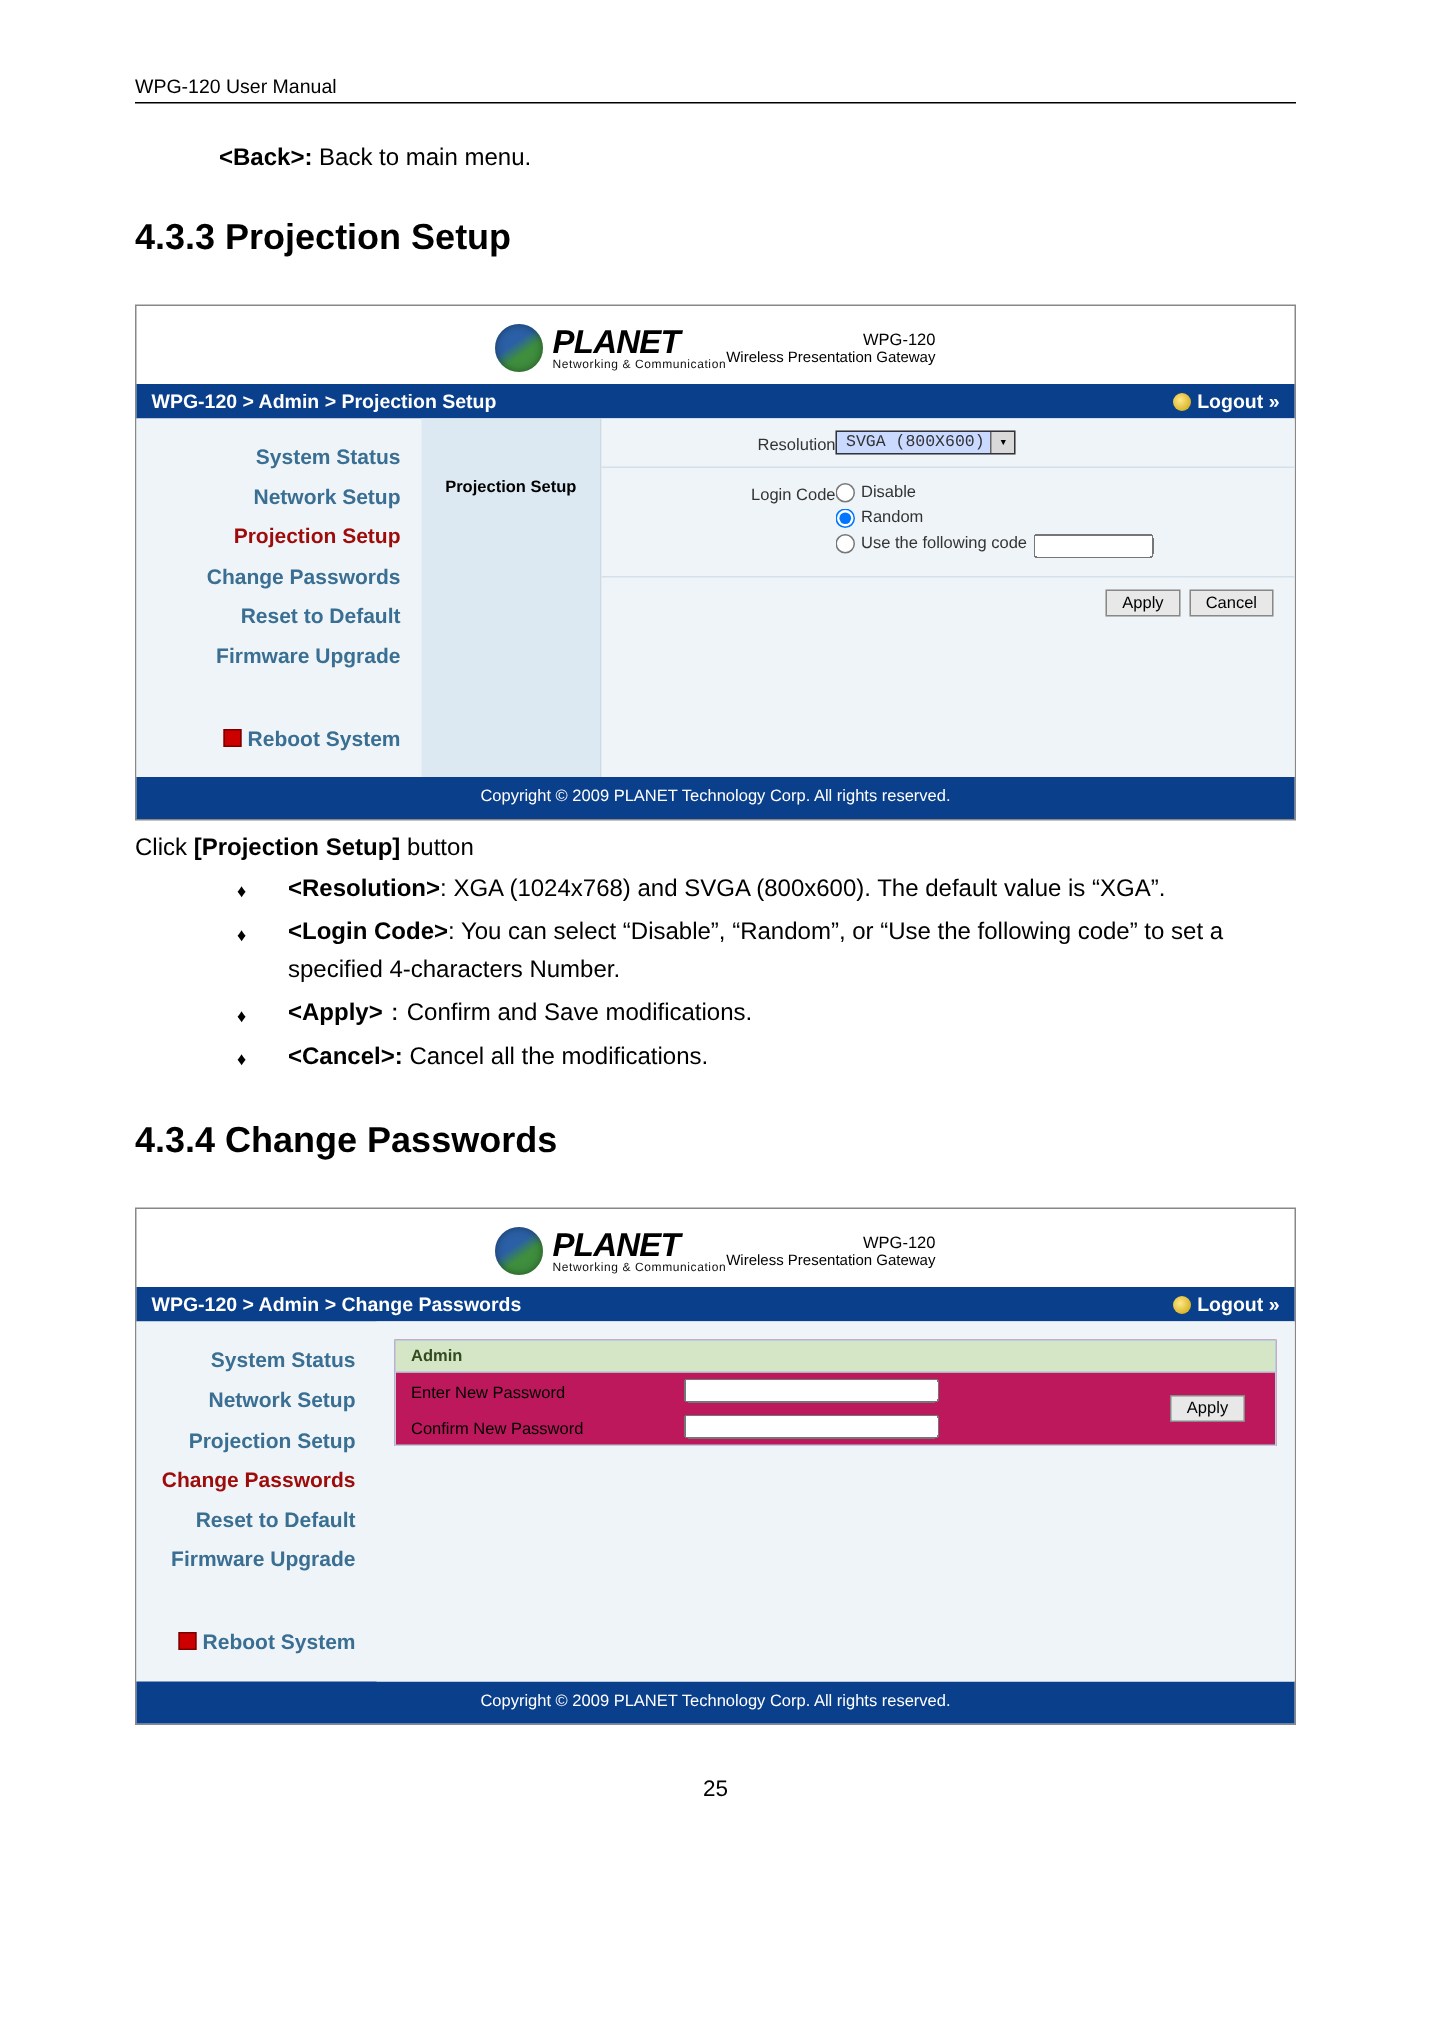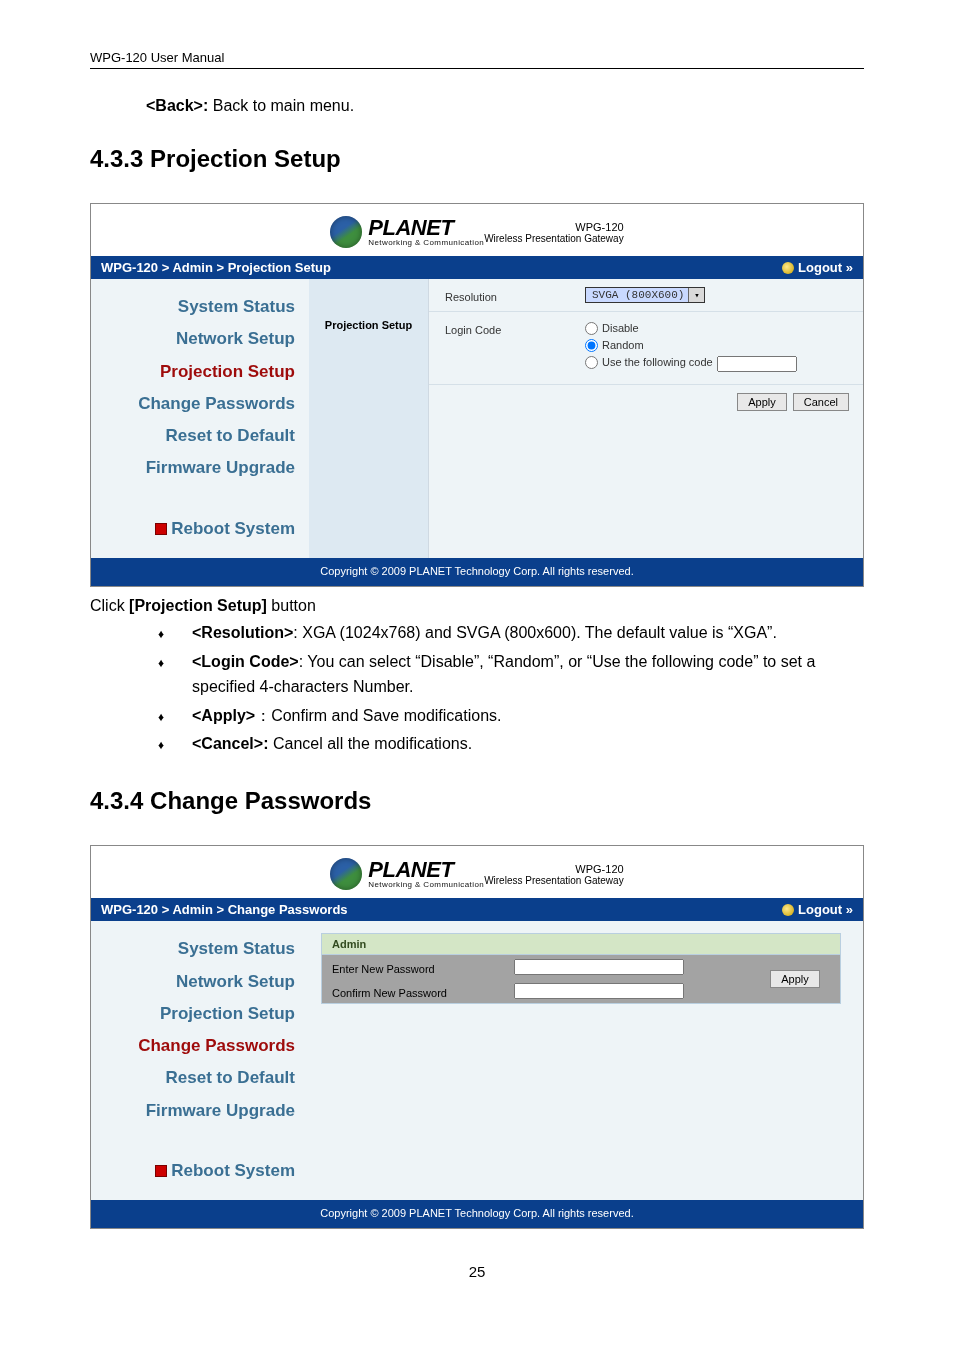--- a/index.html
+++ b/index.html
@@ -50,35 +50,35 @@
     display: flex; justify-content: space-between; align-items: center;
     background: #0a3f8c; color: #fff;
     padding: 4px 10px; font-size: 13px; font-weight: 700;
   }
   .logout { display: flex; align-items: center; gap: 4px; color: #fff; font-weight: 700; }
   .logout .keyicon {
     width: 12px; height: 12px; border-radius: 50%;
     background: radial-gradient(circle at 40% 40%, #ffe88a, #c9a100);
   }
   .panel-body { display: flex; align-items: stretch; background: #eef4f7; min-height: 180px; }
-  .sidebar { width: 218px; padding: 12px 14px; text-align: right; font-size: 17px; line-height: 1.9; font-weight: 700; }
+  .sidebar { width: 190px; padding: 12px 14px; text-align: right; font-size: 14px; line-height: 1.9; font-weight: 700; }
   .sidebar .navitem { color: #3a6f93; display: block; cursor: pointer; }
   .sidebar .navitem.active { color: #9e0b0b; }
   .sidebar .reboot { margin-top: 28px; display: inline-flex; align-items: center; gap: 4px; justify-content: space-between; }
   .sidebar .reboot-icon {
     width: 12px; height: 12px; background: #c00; border:1px solid #7a0000; display:inline-block;
   }
   .label-col {
     width: 120px; background: #dde9f2; padding-top: 40px; text-align: center;
     font-weight: 700; font-size: 11px; color: #000;
     border-right: 1px solid #cfd9e2;
   }
   .form-col { flex: 1; background: #eef4f7; padding: 0; }
   .form-row { display:flex; align-items:flex-start; padding: 8px 16px; font-size: 11px; color:#333; border-bottom:1px solid #d5e0e8; }
-  .form-row .rlabel { width: 140px; padding-top: 4px; }
+  .form-row .rlabel { width: 140px; padding-top: 4px; text-align: right; }
   .form-row .rinput { flex: 1; }
   .fauxselect {
     display:inline-block; background:#c9d9ff; border:1px solid #333; padding:1px 6px;
     font-family: "Courier New", monospace; font-size:11px; position:relative; padding-right:20px;
   }
   .fauxselect .caret {
     position:absolute; right:0; top:0; bottom:0; width:16px; background:#d9d9d9;
     border-left:1px solid #666; display:flex; align-items:center; justify-content:center;
     font-size:9px; color:#000;
   }
@@ -87,21 +87,21 @@
   .radio-set input[type=text] { width:80px; font-size:11px; }
   .actions-row { display:flex; justify-content:flex-end; gap:6px; padding:8px 14px; }
   .btn {
     font-size:11px; padding:2px 10px; background:#e8e8e8;
     border:1px solid #888; cursor:pointer; font-family:Arial,sans-serif;
   }
   .panel-footer { background:#0a3f8c; color:#fff; text-align:center; font-size:11px; padding:7px 0 9px 0; }
 
   
   .form-col2 { flex:1; background:#eef4f7; padding:12px 12px 20px 12px; }
-  .pw-table { width:520px; border:1px solid #b9cfe0; background:#a3a3a3; font-size:11px; }
+  .pw-table { width:588px; border:1px solid #b9cfe0; background:#be185d; font-size:11px; }
   .pw-title { background:#d4e6c6; color:#324b1f; font-weight:700; padding:4px 10px; border-bottom:1px solid #b9cfe0; }
   .pw-row { display:flex; align-items:flex-end; padding:4px 10px; gap:12px; }
   .pw-row .plabel { width:170px; }
   .pw-row input[type=password] { width:170px; font-size:11px; }
   .pw-apply { text-align:center; }
 </style>
 </head>
 <body>
 
 <div class="doc-header">WPG-120 User Manual</div>

